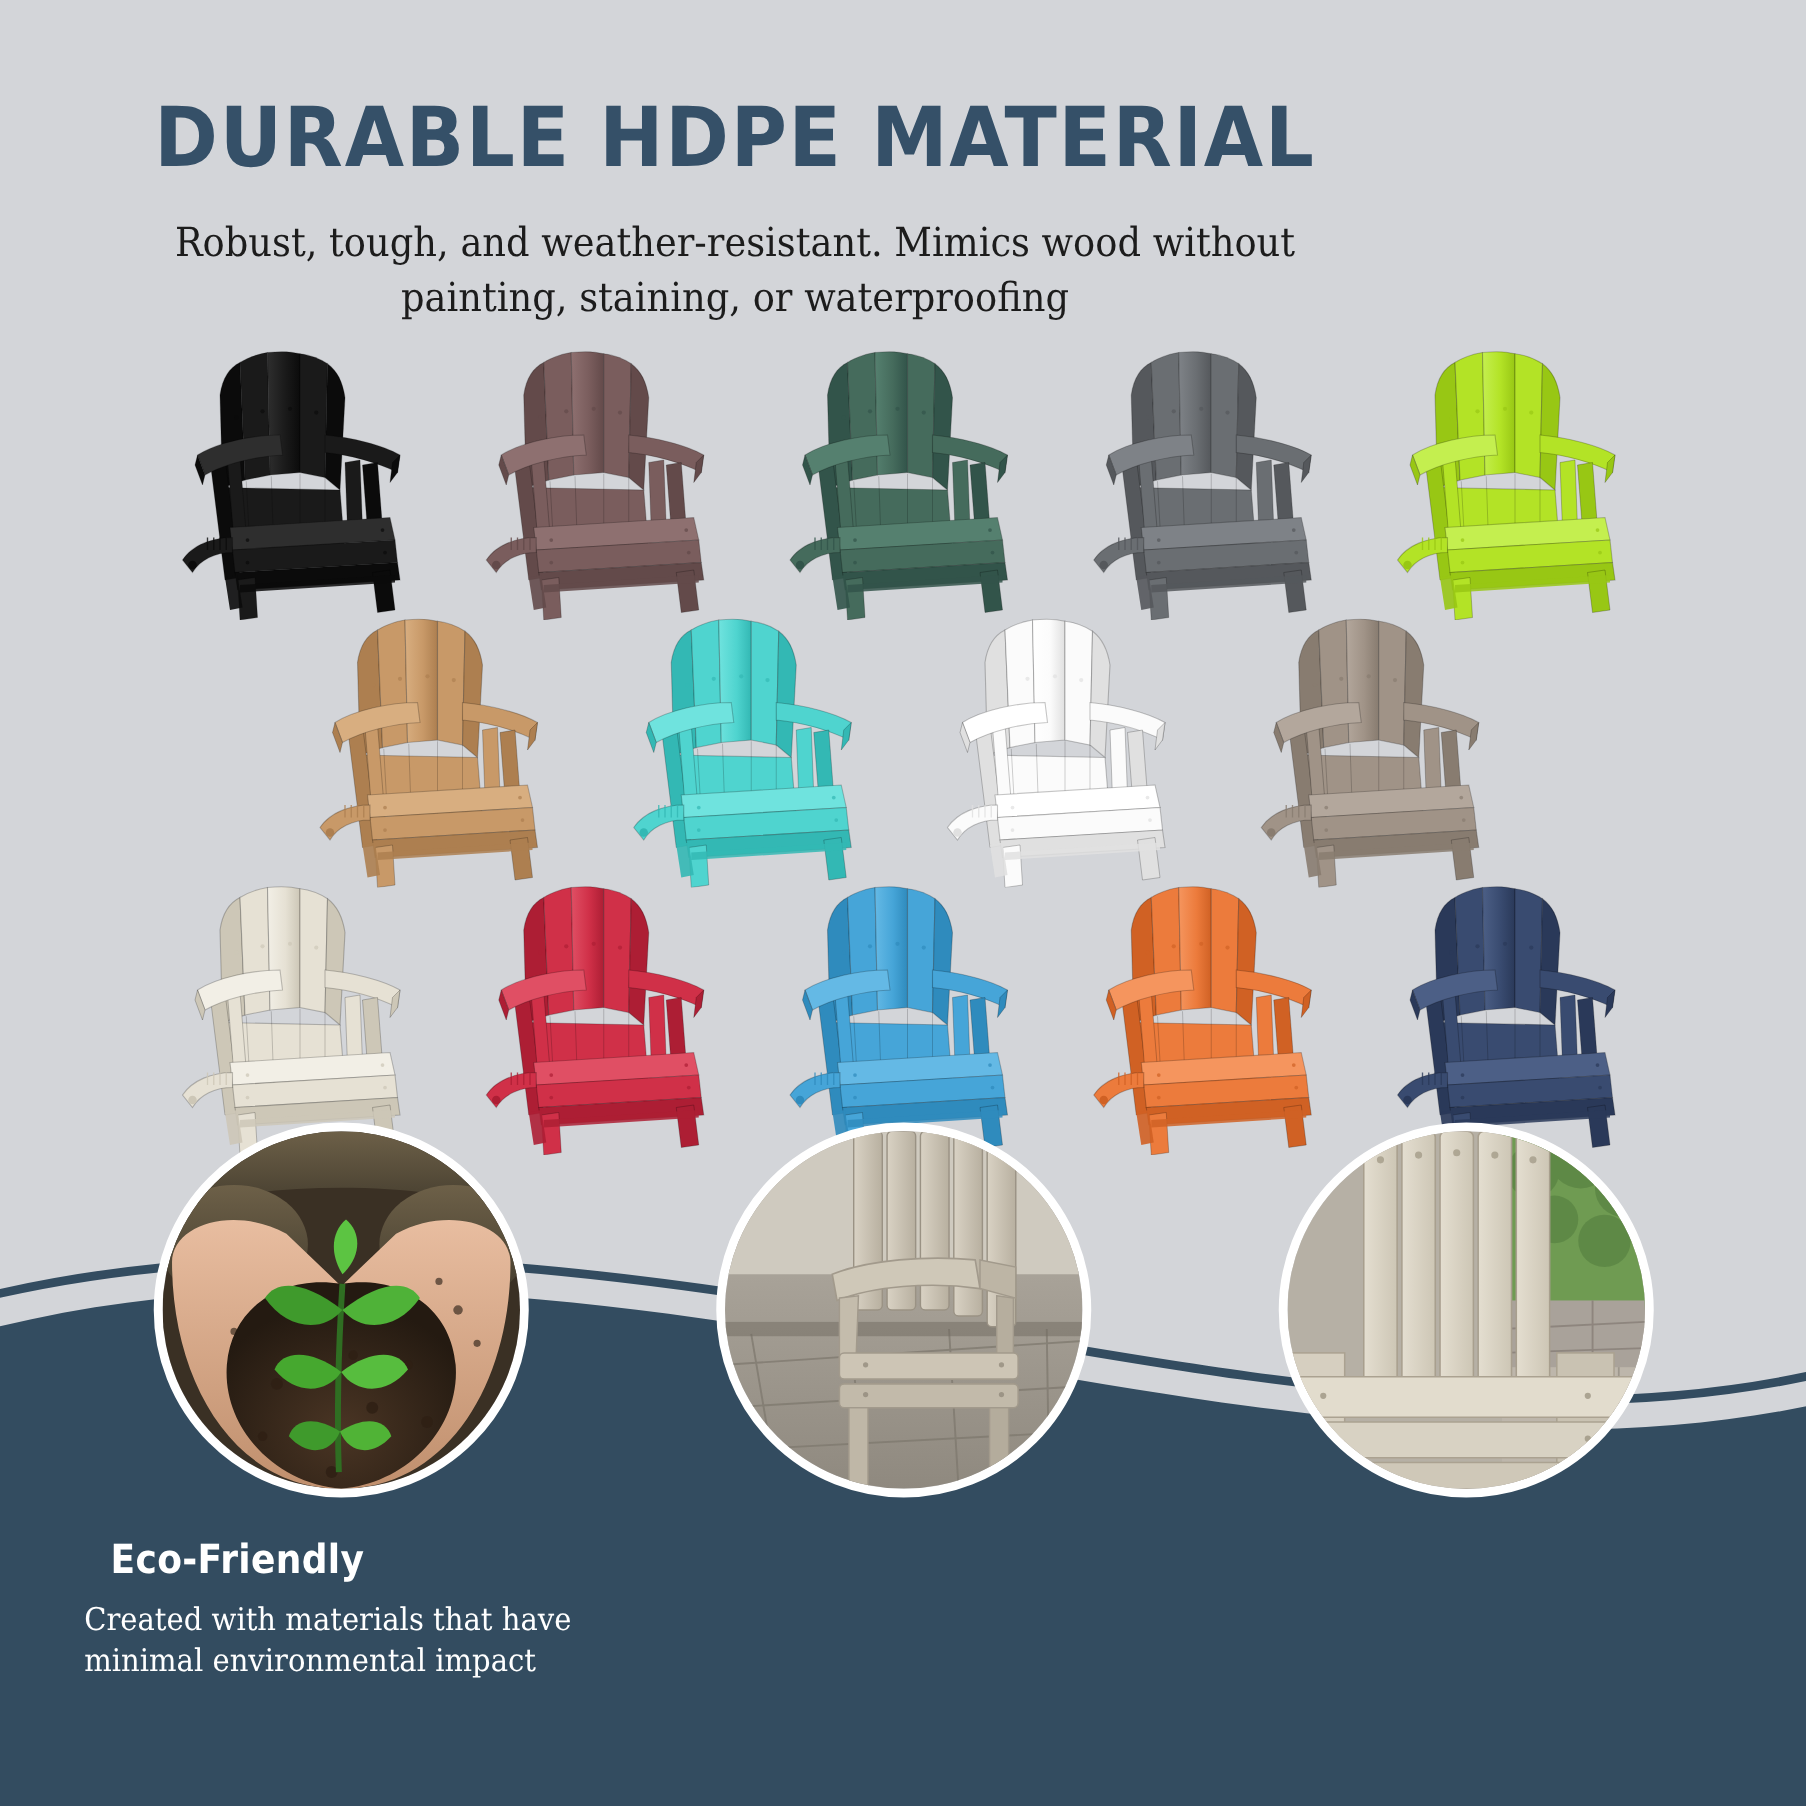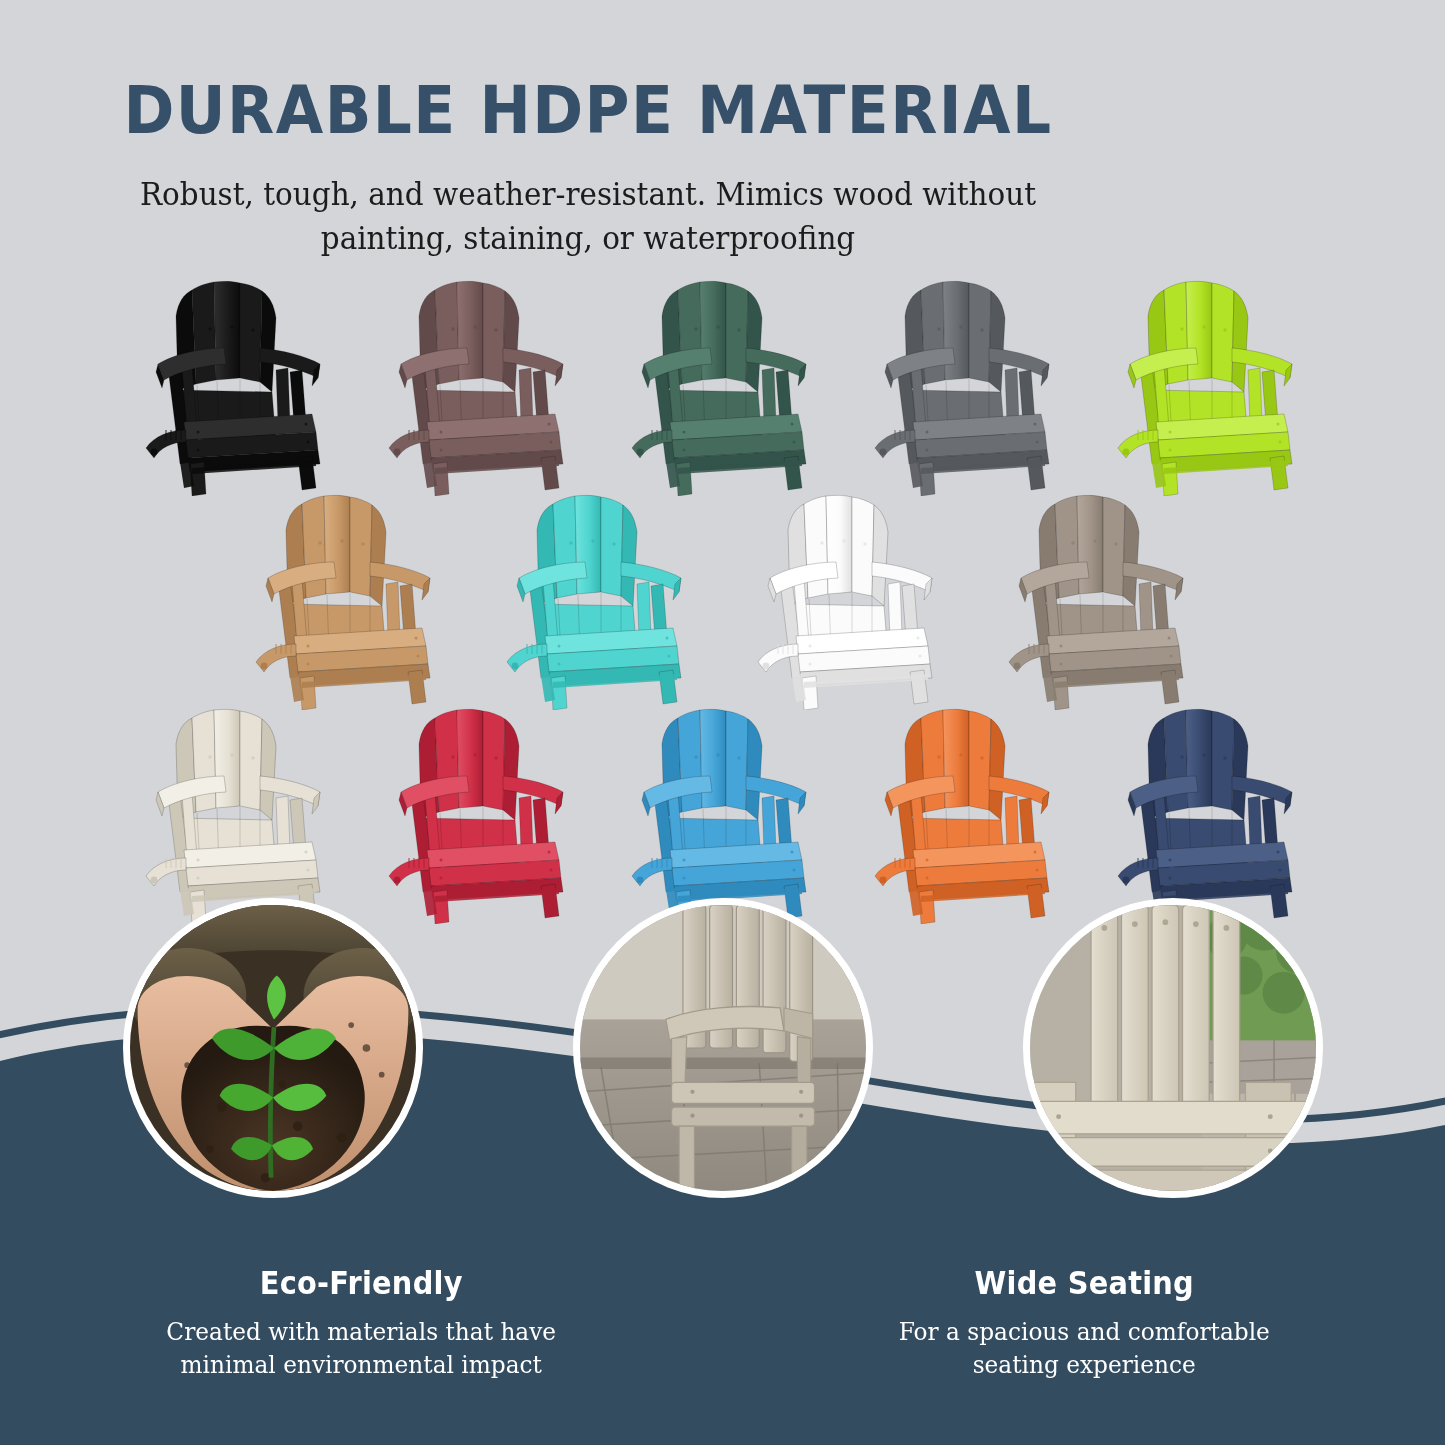--- a/index.html
+++ b/index.html
@@ -57,21 +57,21 @@
     position:absolute; width:300px; height:300px; border-radius:50%;
     border:7px solid #ffffff; overflow:hidden; background:#cfcfcf;
   }
   .c1 { left:123px; top:0; }
   .c2 { left:573px; top:0; }
   .c3 { left:1023px; top:0; }
   .circle svg { display:block; width:100%; height:100%; }
 
   
   .features { position:absolute; left:0; top:1228px; width:1445px; display:flex; }
-  .feat { flex:1; text-align:center; padding:0 18px;margin-top:36px; }
+  .feat { flex:1; text-align:left; padding:0 18px; }
   .featTitle {
     font-family:"DejaVu Sans", sans-serif;
     font-weight:700; font-size:32px; color:#ffffff;
     transform:scaleX(0.9); letter-spacing:0.3px;
   }
   .featDesc {
     font-family:"DejaVu Serif", serif;
     font-size:25px; color:#ffffff; line-height:1.32; margin-top:13px;
     transform:scaleX(0.93);
   }
@@ -1329,20 +1329,13 @@
 </div>
 
 <div class="features">
   <div class="feat">
     <div class="featTitle">Eco-Friendly</div>
     <div class="featDesc">
       <div>Created with materials that have</div>
       <div>minimal environmental impact</div>
     </div>
   </div>
-  <div class="feat">
-    <div class="featTitle">Wide Seating</div>
-    <div class="featDesc">
-      <div>For a spacious and comfortable</div>
-      <div>seating experience</div>
-    </div>
-  </div>
 </div>
 
 </body></html>

